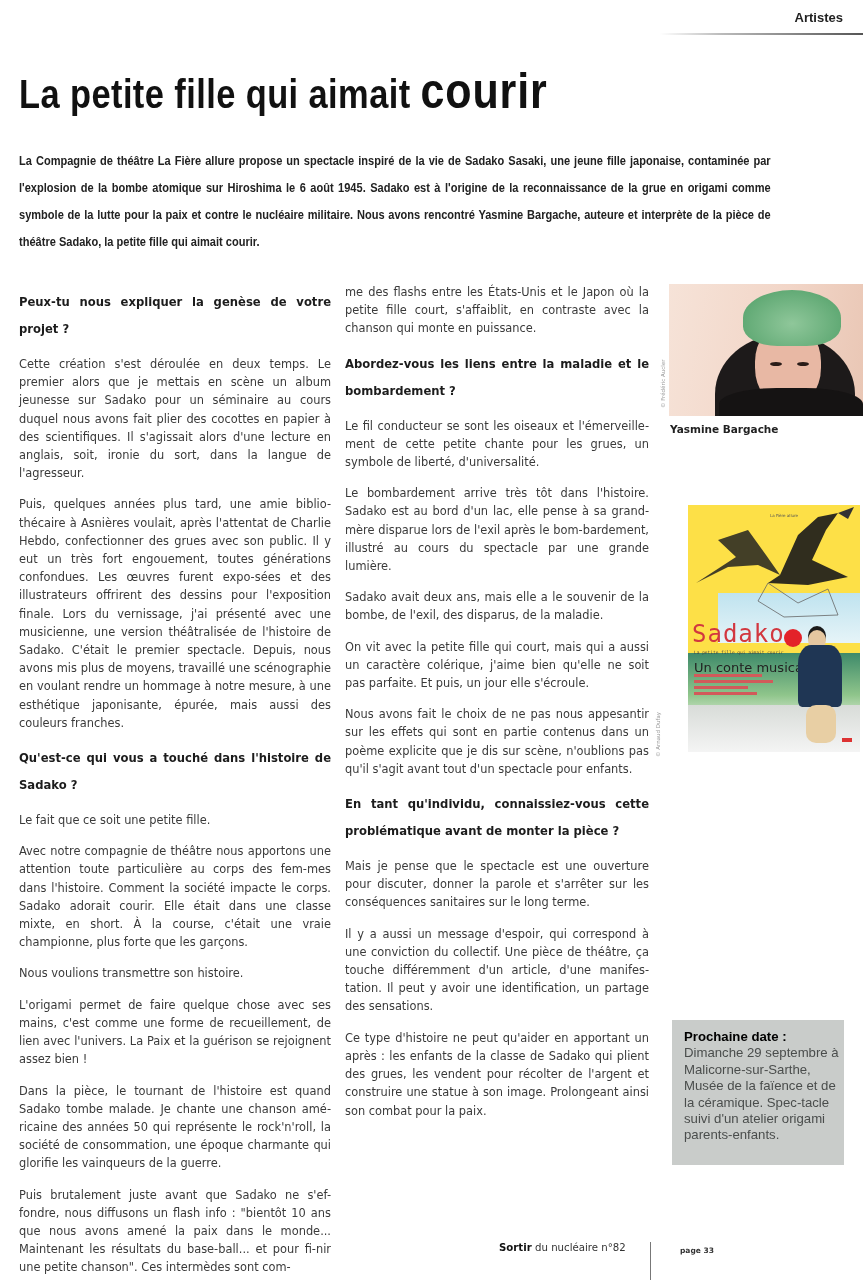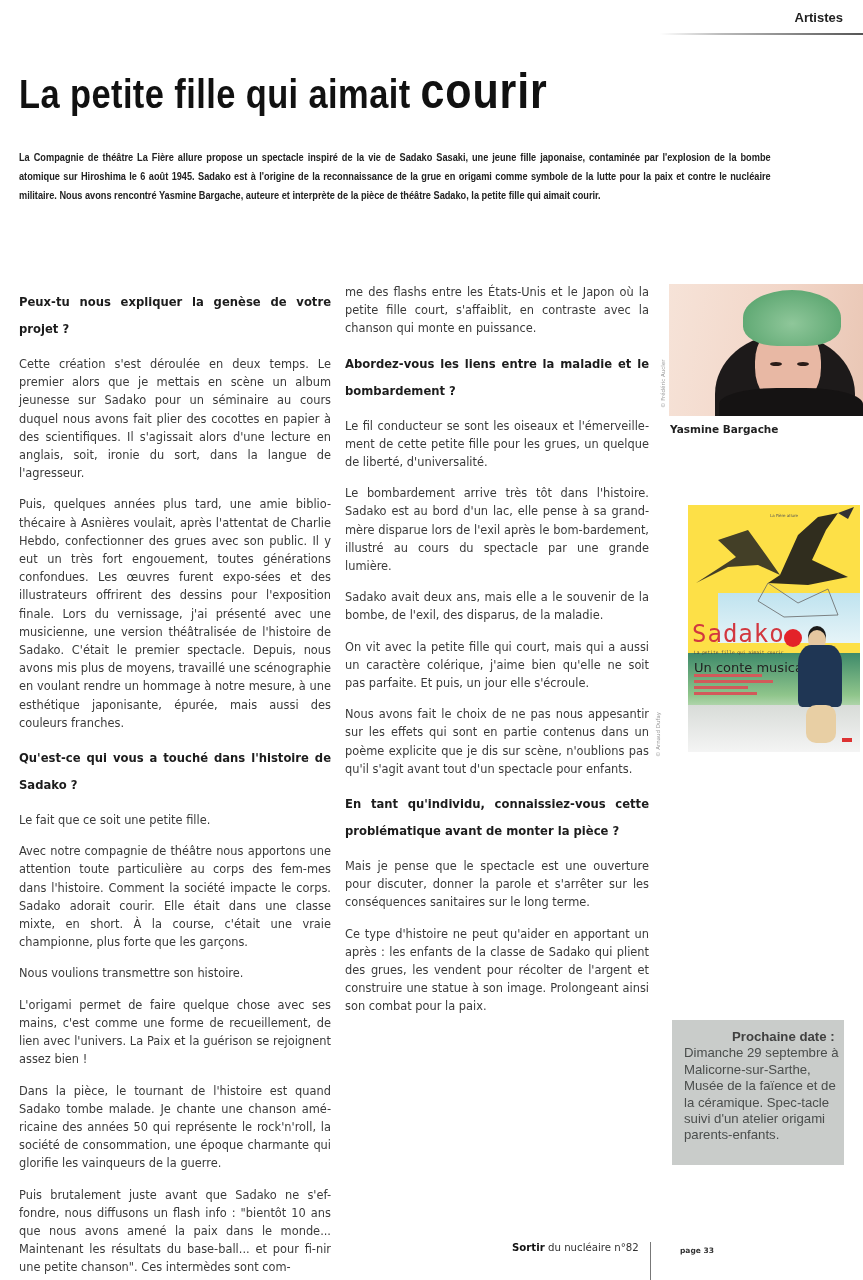--- a/index.html
+++ b/index.html
@@ -19,21 +19,21 @@
     position: absolute; top: 66px; left: 19px;
     font-family: "Liberation Sans", sans-serif; font-weight: bold;
     font-size: 40px; line-height: 50px; color: #111; letter-spacing: 0.5px;
     transform: scaleX(0.86); transform-origin: left top; white-space: nowrap;
   }
   .title .big { font-size: 50px; letter-spacing: 1px; }
 
   .intro {
     position: absolute; top: 148px; left: 19px; width: 752px;
     font-family: "Liberation Sans", sans-serif; font-weight: bold;
-    font-size: 10px; line-height: 19px; color: #222; text-align: justify;
+    font-size: 12px; line-height: 27px; color: #222; text-align: justify;
   }
   .intro-inner { transform: scaleX(0.92); transform-origin: left top; width: 817px; }
 
   .col {
     position: absolute; font-size: 11.4px; line-height: 18.2px; color: #3a3a3a; text-align: justify;
   }
   .col1 { top: 289px; left: 19px; width: 312px; }
   .col2 { top: 283px; left: 345px; width: 304px; }
   .col p { margin-bottom: 13px; hyphens: manual; }
   .col h3 {
@@ -87,24 +87,24 @@
   .poster .pcredits div:nth-child(4) { width: 70%; }
   .poster .ptop { position: absolute; left: 82px; top: 8px; font-size: 4px; color: #555; }
   .poster .plogo { position: absolute; right: 8px; bottom: 10px; width: 10px; height: 4px; background: #d33; }
   .credit-poster { left: 655px; top: 757px; }
 
   .info-box {
     position: absolute; top: 1020px; left: 672px; width: 172px; height: 145px;
     background: #c9ccca; padding: 9px 0 0 12px;
     font-family: "Liberation Sans", sans-serif; font-size: 13.2px; line-height: 16.4px; color: #4a4d4c;
   }
-  .info-box .ib-title { font-weight: bold; color: #404040; margin-left: 48px; }
+  .info-box .ib-title { font-weight: bold; color: #000000; }
 
   .footer {
-    position: absolute; top: 1242px; left: 512px;
+    position: absolute; top: 1242px; left: 499px;
     font-size: 10.2px; color: #333; white-space: nowrap;
   }
   .footer b { color: #111; }
   .footer-sep { position: absolute; top: 1242px; left: 650px; width: 1px; height: 38px; background: #777; }
   .footer-page { position: absolute; top: 1246px; left: 656px; font-size: 7.5px; font-weight: bold; color: #333; padding-left: 24px; }
 </style>
 </head>
 <body>
 
 <div class="section-tag">Artistes</div>
@@ -125,27 +125,28 @@
   <p>Avec notre compagnie de théâtre nous apportons une attention toute particulière au corps des fem-mes dans l'histoire. Comment la société impacte le corps. Sadako adorait courir. Elle était dans une classe mixte, en short. À la course, c'était une vraie championne, plus forte que les garçons.</p>
   <p>Nous voulions transmettre son histoire.</p>
   <p>L'origami permet de faire quelque chose avec ses mains, c'est comme une forme de recueillement, de lien avec l'univers. La Paix et la guérison se rejoignent assez bien !</p>
   <p>Dans la pièce, le tournant de l'histoire est quand Sadako tombe malade. Je chante une chanson amé-ricaine des années 50 qui représente le rock'n'roll, la société de consommation, une époque charmante qui glorifie les vainqueurs de la guerre.</p>
   <p>Puis brutalement juste avant que Sadako ne s'ef-fondre, nous diffusons un flash info : "bientôt 10 ans que nous avons amené la paix dans le monde... Maintenant les résultats du base-ball... et pour fi-nir une petite chanson". Ces intermèdes sont com-</p>
 </div>
 
 <div class="col col2">
   <p>me des flashs entre les États-Unis et le Japon où la petite fille court, s'affaiblit, en contraste avec la chanson qui monte en puissance.</p>
   <h3>Abordez-vous les liens entre la maladie et le bombardement ?</h3>
-  <p>Le fil conducteur se sont les oiseaux et l'émerveille-ment de cette petite fille pour les grues, un quelque de liberté, d'universalité.</p>
+  <p>Le fil conducteur se sont les oiseaux et l'émerveille-ment de cette petite chante pour les grues, un symbole de liberté, d'universalité.</p>
   <p>Le bombardement arrive très tôt dans l'histoire. Sadako est au bord d'un lac, elle pense à sa grand-mère disparue lors de l'exil après le bom-bardement, illustré au cours du spectacle par une grande lumière.</p>
   <p>Sadako avait deux ans, mais elle a le souvenir de la bombe, de l'exil, des disparus, de la maladie.</p>
   <p>On vit avec la petite fille qui court, mais qui a aussi un caractère colérique, j'aime bien qu'elle ne soit pas parfaite. Et puis, un jour elle s'écroule.</p>
   <p>Nous avons fait le choix de ne pas nous appesantir sur les effets qui sont en partie contenus dans un poème explicite que je dis sur scène, n'oublions pas qu'il s'agit avant tout d'un spectacle pour enfants.</p>
   <h3>En tant qu'individu, connaissiez-vous cette problématique avant de monter la pièce ?</h3>
   <p>Mais je pense que le spectacle est une ouverture pour discuter, donner la parole et s'arrêter sur les conséquences sanitaires sur le long terme.</p>
+  <p>Il y a aussi un message d'espoir, qui correspond à une conviction du collectif. Une pièce de théâtre, ça touche différemment d'un article, d'une manifes-tation. Il peut y avoir une identification, un partage des sensations.</p>
   <p>Ce type d'histoire ne peut qu'aider en apportant un après : les enfants de la classe de Sadako qui plient des grues, les vendent pour récolter de l'argent et construire une statue à son image. Prolongeant ainsi son combat pour la paix.</p>
 </div>
 
 <div class="photo-wrap">
   <div class="photo">
     <div class="hair"></div>
     <div class="face"></div>
     <div class="turban"></div>
     <div class="eye l"></div>
     <div class="eye r"></div>

